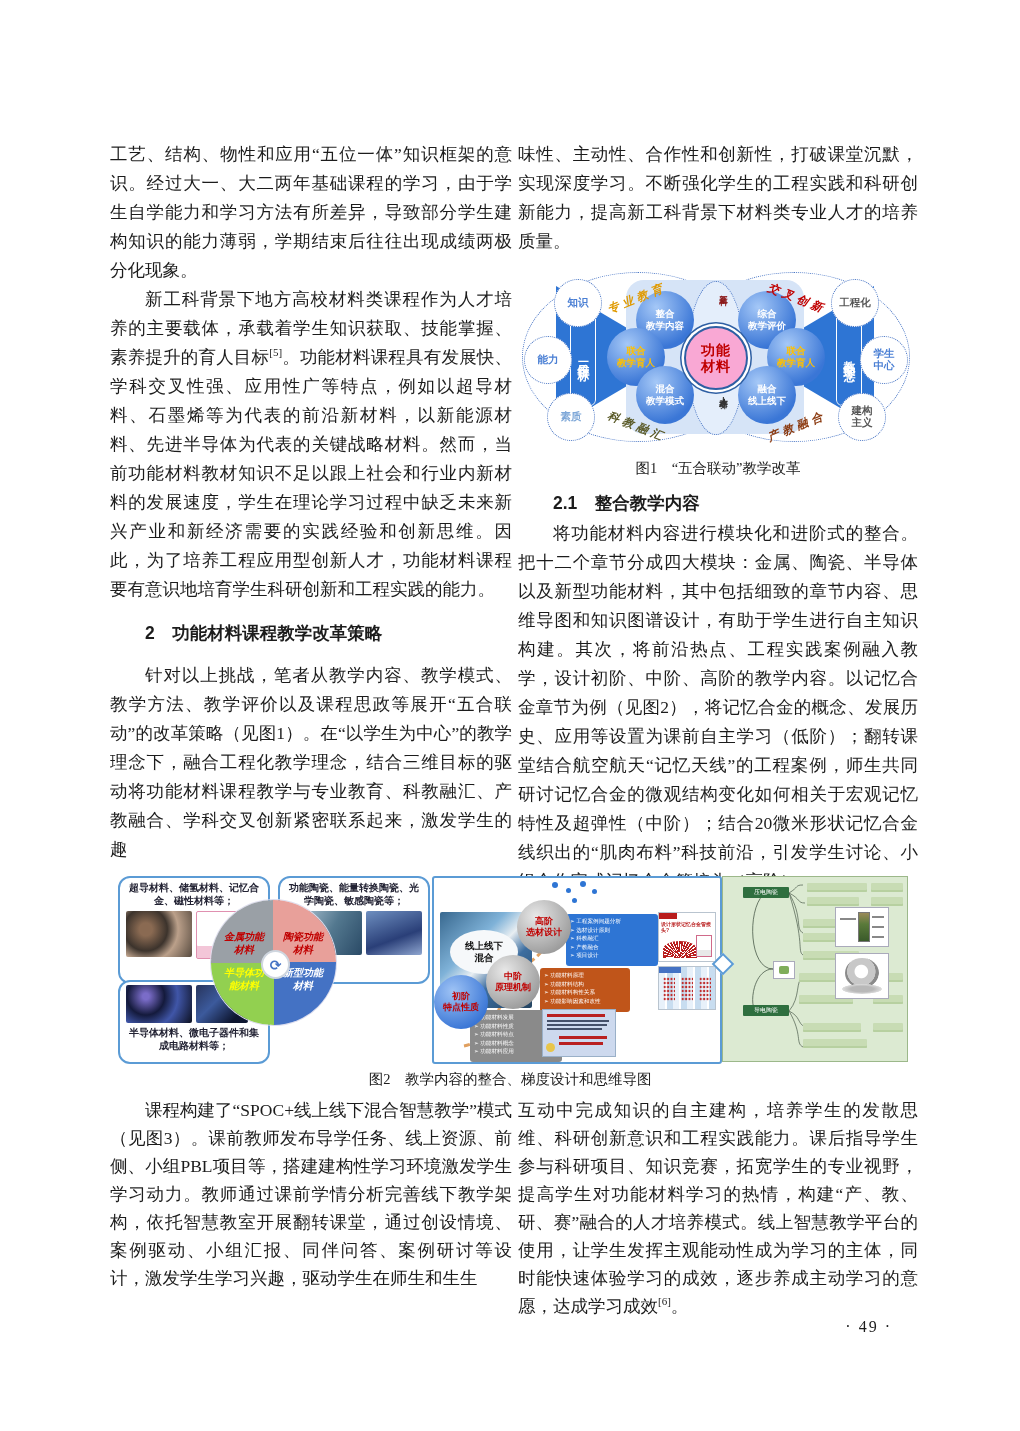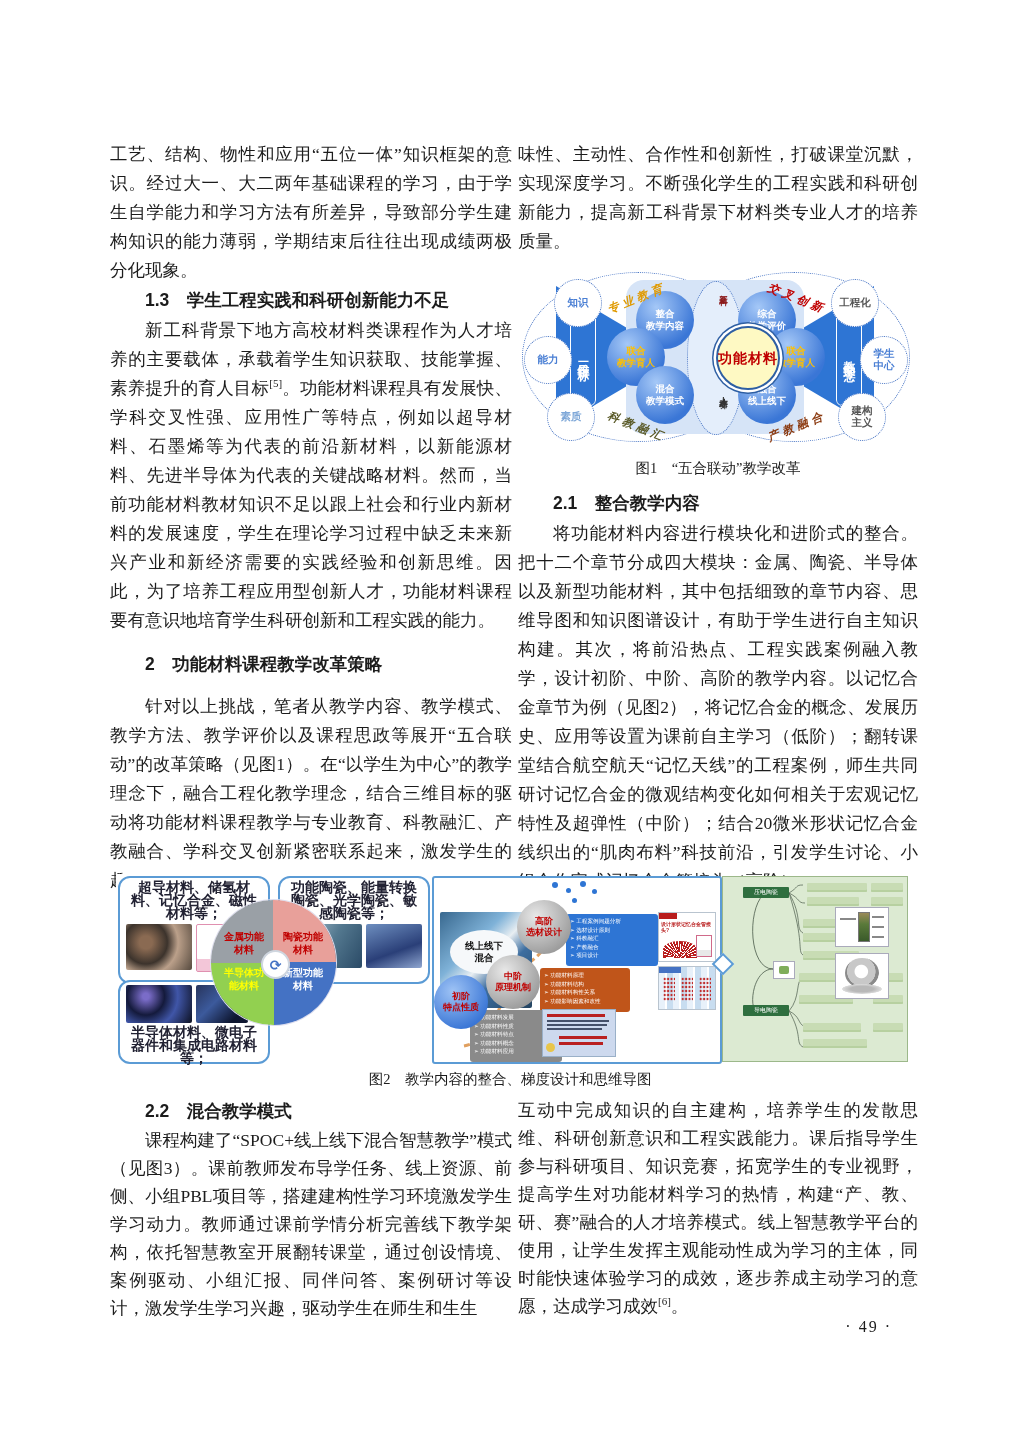--- a/index.html
+++ b/index.html
@@ -25,43 +25,43 @@
             text-orientation:upright;font-weight:bold;font-size:12px;letter-spacing:3px;
             display:flex;align-items:center;justify-content:center;}
   .f1lens{position:absolute;left:167px;top:17px;width:56px;height:152px;border:1.6px dotted #4472c4;
           border-radius:50%;background:#e4eefb;}
   .f1c{position:absolute;width:58px;height:58px;border-radius:50%;
        background:radial-gradient(circle at 35% 28%,#a5c8f7,#3a76d6 72%);
        display:flex;flex-direction:column;align-items:center;justify-content:center;
        color:#fff;font-weight:bold;font-size:9.5px;line-height:12px;text-align:center;}
   .f1c.orange{color:#ffc000;}
   .f1center{position:absolute;left:164px;top:62px;width:60px;height:60px;border-radius:50%;
-            background:#fef9c3;border:2px solid #2e5fa3;box-shadow:0 0 0 2.5px #fff,0 0 0 4px #2e5fa3;
-            display:flex;flex-direction:row;align-items:center;justify-content:center;
-            color:#c00000;font-weight:bold;font-size:14px;line-height:16px;letter-spacing:1px;margin-left:32px;}
+            background:#f9a8d4;border:2px solid #2e5fa3;box-shadow:0 0 0 2.5px #fff,0 0 0 4px #2e5fa3;
+            display:flex;flex-direction:column;align-items:center;justify-content:center;
+            color:#c00000;font-weight:bold;font-size:14px;line-height:16px;letter-spacing:1px;}
   .f1vtext{position:absolute;writing-mode:vertical-rl;text-orientation:upright;font-weight:bold;
            font-size:8.5px;letter-spacing:1px;}
   .f1o{position:absolute;width:46px;height:46px;border-radius:50%;background:#fff;
        border:1.6px dotted #4472c4;display:flex;flex-direction:column;align-items:center;
        justify-content:center;font-weight:bold;font-size:10.5px;line-height:12px;
        font-family:"Liberation Serif",serif;}
   .f1arc{position:absolute;font-weight:bold;font-style:italic;font-size:11.5px;letter-spacing:4px;
          font-family:"Liberation Serif",serif;white-space:nowrap;}
 
   
   .fig2{position:absolute;left:116px;top:874px;width:790px;height:188px;
         font-family:"Liberation Sans","DejaVu Sans",sans-serif;}
   .pA{position:absolute;left:0;top:0;width:312px;height:188px;background:#fff;}
   .pA .cbox{position:absolute;border:2px solid #5b9bd5;border-radius:12px;background:#fff;
-            padding:3px 6px;font-size:14px;line-height:13px;color:#223;font-weight:600;
+            padding:3px 6px;font-size:10px;line-height:13px;color:#223;font-weight:600;
             font-family:"Liberation Serif",serif;text-align:center;}
   .photo{border-radius:2px;}
   .pie{position:absolute;left:95px;top:26px;width:125px;height:125px;border-radius:50%;z-index:3;
        background:conic-gradient(#e8a09a 0 25%,#4472c4 25% 50%,#92d050 50% 75%,#9aa0a6 75% 100%);
-       box-shadow:0 0 0 1px #dde;}
+       box-shadow:0 0 0 1px #dde;font-style:italic;}
   .pie .ql{position:absolute;width:56px;font-size:10px;font-weight:bold;line-height:13px;text-align:center;}
   .pieC{position:absolute;left:50px;top:50px;width:25px;height:25px;border-radius:50%;background:#fff;
         border:2px solid #cfd6df;display:flex;align-items:center;justify-content:center;
         color:#4472c4;font-size:14px;font-weight:bold;}
   .pB{position:absolute;left:316px;top:2px;width:286px;height:184px;background:#fff;
       border:2px solid #5b9bd5;border-radius:3px;}
   .dot{position:absolute;border-radius:50%;background:#2e75d4;}
   .pB .photo2{position:absolute;left:6px;top:34px;width:92px;height:96px;border-radius:2px;
       background:linear-gradient(135deg,#38688f 0%,#7fb2d8 35%,#e8eef2 50%,#3d6ea0 65%,#24435f 100%);}
   .oval{position:absolute;left:16px;top:52px;width:68px;height:44px;border-radius:50%;background:#f6f8fa;
@@ -88,21 +88,20 @@
   .mapImg{position:absolute;background:#fff;border:1px solid #aab;z-index:3;}
   .pagenum{position:absolute;top:1318px;right:128px;font-size:16px;letter-spacing:2px;}
 </style>
 </head>
 <body>
 
 <div class="page">
 
   <div class="col" style="left:110px;top:140px;width:402px;">
     <p class="noindent">工艺、结构、物性和应用“五位一体”知识框架的意识。经过大一、大二两年基础课程的学习，由于学生自学能力和学习方法有所差异，导致部分学生建构知识的能力薄弱，学期结束后往往出现成绩两极分化现象。</p>
-    <div class="runin-h">1.3　学生工程实践和科研创新能力不足</div>
     <p><span>新工科背景下地方高校材料类课程作为人才培养的主要载体，承载着学生知识获取、技能掌握、素养提升的育人目标</span><sup>[5]</sup><span>。功能材料课程具有发展快、学科交叉性强、应用性广等特点，例如以超导材料、石墨烯等为代表的前沿新材料，以新能源材料、先进半导体为代表的关键战略材料。然而，当前功能材料教材知识不足以跟上社会和行业内新材料的发展速度，学生在理论学习过程中缺乏未来新兴产业和新经济需要的实践经验和创新思维。因此，为了培养工程应用型创新人才，功能材料课程要有意识地培育学生科研创新和工程实践的能力。</span></p>
     <div class="sec-h">2　功能材料课程教学改革策略</div>
     <p>针对以上挑战，笔者从教学内容、教学模式、教学方法、教学评价以及课程思政等展开“五合联动”的改革策略（见图1）。在“以学生为中心”的教学理念下，融合工程化教学理念，结合三维目标的驱动将功能材料课程教学与专业教育、科教融汇、产教融合、学科交叉创新紧密联系起来，激发学生的趣</p>
   </div>
 
   <div class="col" style="left:518px;top:140px;width:400px;">
     <p class="noindent">味性、主动性、合作性和创新性，打破课堂沉默，实现深度学习。不断强化学生的工程实践和科研创新能力，提高新工科背景下材料类专业人才的培养质量。</p>
 
     <div class="fig1">
       <div class="f1ellipse" style="left:2px;top:8px;width:230px;height:168px;"></div>
@@ -317,21 +316,20 @@
       <div class="mapImg" style="left:112px;top:76px;width:52px;height:44px;">
         <div style="position:absolute;left:9px;top:4px;width:34px;height:30px;border-radius:50%;background:radial-gradient(circle at 48% 45%,#ffffff 26%,#c8c8c8 30% 58%,#8a8a8a 60% 72%,#e2e2e2 74%);"></div>
         <div style="position:absolute;left:6px;top:30px;width:40px;height:10px;border-radius:50%;background:radial-gradient(ellipse at 50% 50%,#b8b8b8 40%,#dddddd 70%,transparent 72%);"></div>
       </div>
     </div>
   </div>
 
   <div class="figcap" style="position:absolute;left:0;top:1063px;width:1020px;">图2　教学内容的整合、梯度设计和思维导图</div>
 
   <div class="col" style="left:110px;top:1096px;width:402px;line-height:28px;">
-    <div class="runin-h">2.2　混合教学模式</div>
     <p>课程构建了“SPOC+线上线下混合智慧教学”模式（见图3）。课前教师发布导学任务、线上资源、前侧、小组PBL项目等，搭建建构性学习环境激发学生学习动力。教师通过课前学情分析完善线下教学架构，依托智慧教室开展翻转课堂，通过创设情境、案例驱动、小组汇报、同伴问答、案例研讨等设计，激发学生学习兴趣，驱动学生在师生和生生</p>
   </div>
 
   <div class="col" style="left:518px;top:1096px;width:400px;line-height:28px;">
     <p class="noindent"><span>互动中完成知识的自主建构，培养学生的发散思维、科研创新意识和工程实践能力。课后指导学生参与科研项目、知识竞赛，拓宽学生的专业视野，提高学生对功能材料学习的热情，构建“产、教、研、赛”融合的人才培养模式。线上智慧教学平台的使用，让学生发挥主观能动性成为学习的主体，同时能快速体验学习的成效，逐步养成主动学习的意愿，达成学习成效</span><sup>[6]</sup><span>。</span></p>
   </div>
 
   <div class="pagenum">· 49 ·</div>
 </div>
 

